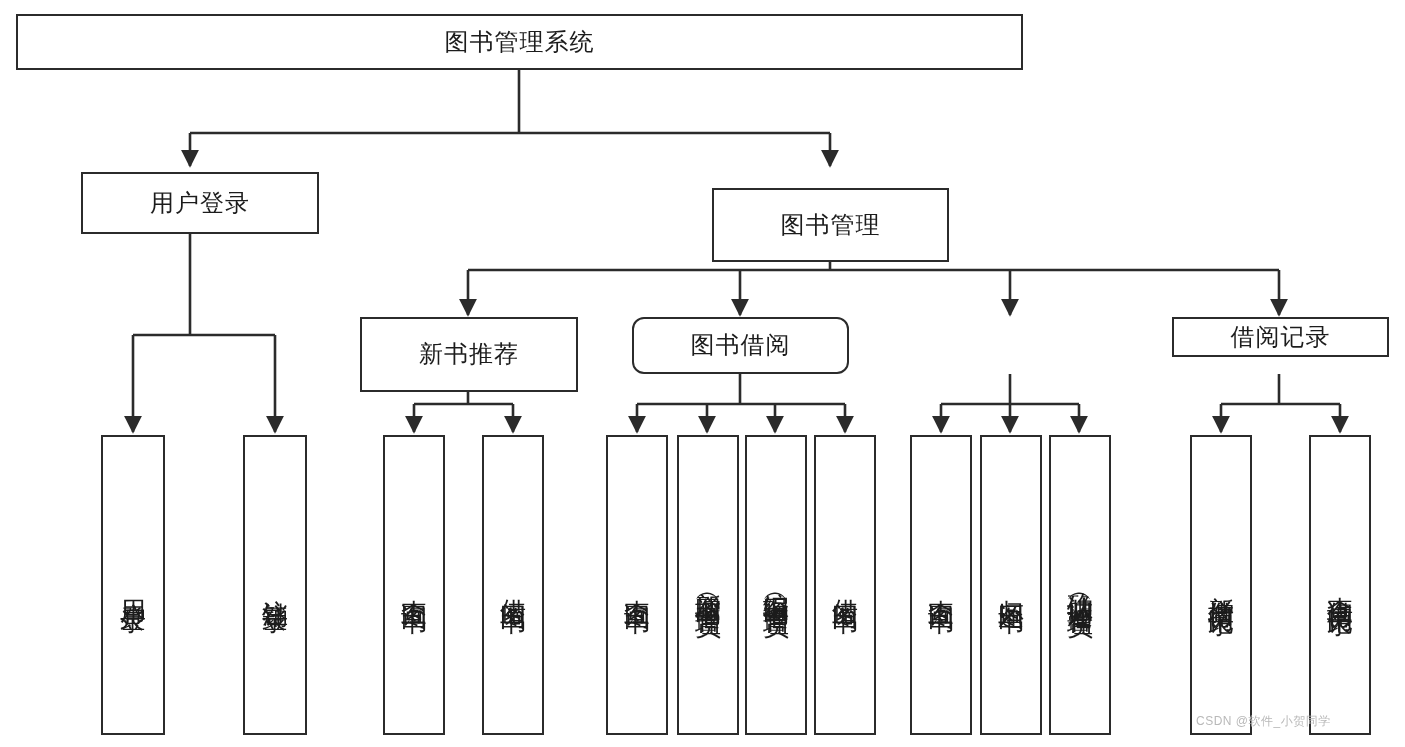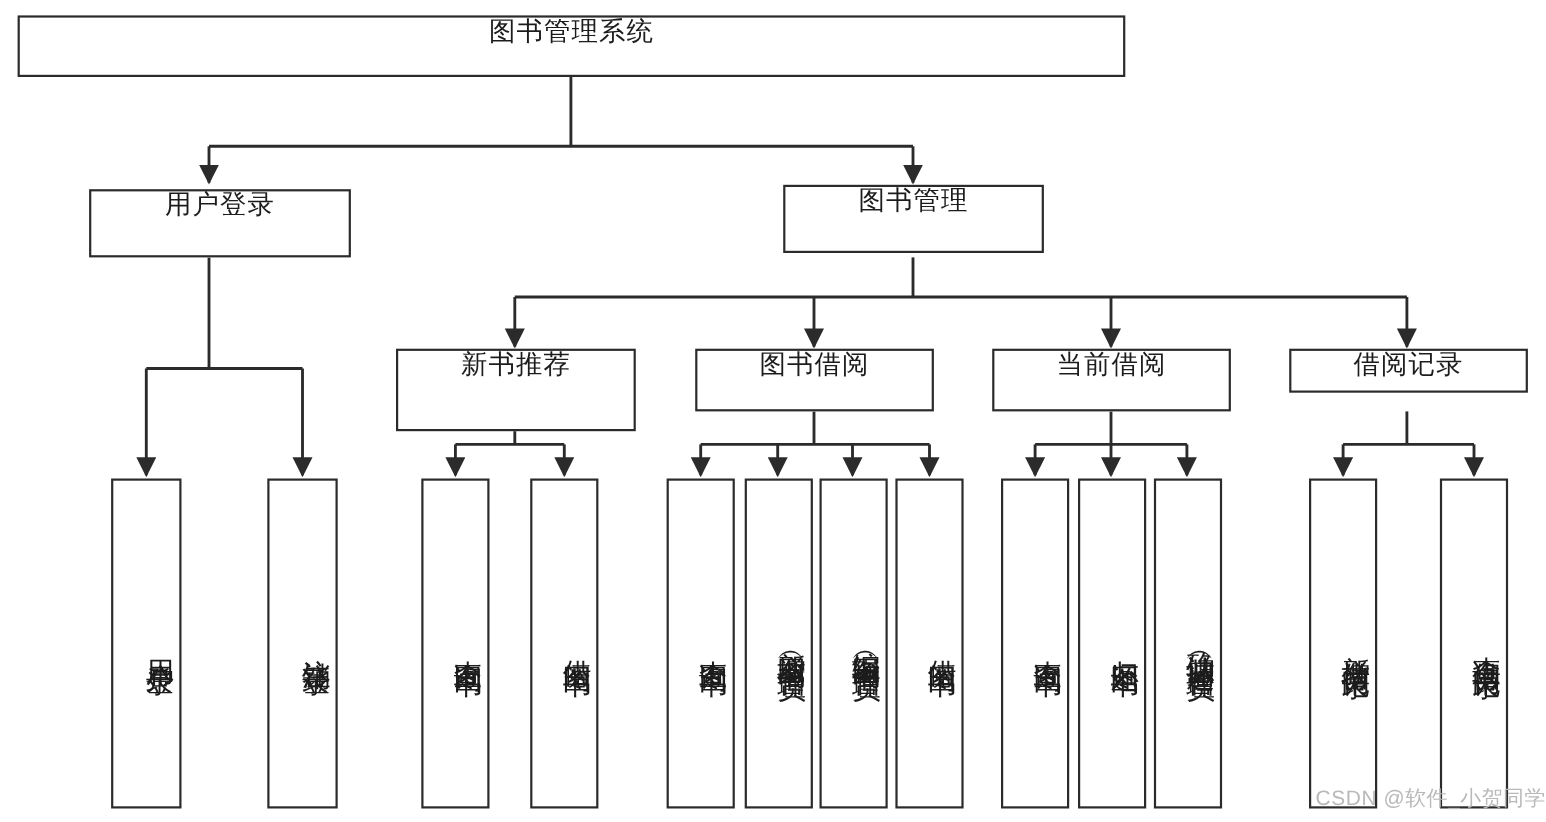--- a/index.html
+++ b/index.html
@@ -24,21 +24,21 @@
     width: 1405px;
     height: 747px;
     pointer-events: none;
   }
   .node {
     position: absolute;
     box-sizing: border-box;
     background: #ffffff;
     border: 2px solid #2b2b2b;
     display: flex;
-    align-items: flex-start;
+    align-items: center;
     justify-content: center;
     color: #1c1c1c;
   }
   .node.horiz {
     font-size: 24px;
     letter-spacing: 1px;
     line-height: 1.1;
   }
   .node.vert {
     writing-mode: vertical-rl;
@@ -52,21 +52,21 @@
   .node.vert .vtext {
     writing-mode: vertical-rl;
     text-orientation: upright;
     display: block;
     max-height: 100%;
   }
   .watermark {
     position: absolute;
     left: 1196px;
     top: 713px;
-    font-size: 19px;
+    font-size: 12px;
     color: #b9b9b9;
     white-space: nowrap;
     letter-spacing: 0.5px;
   }
 </style>
 </head>
 <body>
 
 <div id="canvas">
 
@@ -120,32 +120,29 @@
     </g>
   </svg>
 
   <div class="node horiz" style="left:16px;top:14px;width:1007px;height:56px;">
     <span>图书管理系统</span>
   </div>
 
   <div class="node horiz" style="left:81px;top:172px;width:238px;height:62px;">
     <span>用户登录</span>
   </div>
-  <div class="node horiz" style="left:712px;top:168px;width:237px;height:62px;">
+  <div class="node horiz" style="left:712px;top:188px;width:237px;height:74px;">
     <span>图书管理</span>
   </div>
 
   <div class="node horiz" style="left:360px;top:317px;width:218px;height:75px;">
     <span>新书推荐</span>
   </div>
-  <div class="node horiz" style="left:632px;top:317px;width:217px;height:57px;">
+  <div class="node horiz" style="left:632px;top:317px;width:217px;height:57px;border-radius:12px;">
     <span>图书借阅</span>
-  </div>
-  <div class="node horiz" style="left:902px;top:317px;width:217px;height:57px;">
-    <span>当前借阅</span>
   </div>
   <div class="node horiz" style="left:1172px;top:317px;width:217px;height:40px;">
     <span>借阅记录</span>
   </div>
 
   <div class="node vert" style="left:101px;top:435px;width:64px;height:300px;">
     <span class="vtext">用户登录</span>
   </div>
   <div class="node vert" style="left:243px;top:435px;width:64px;height:300px;">
     <span class="vtext">注销登录</span>

